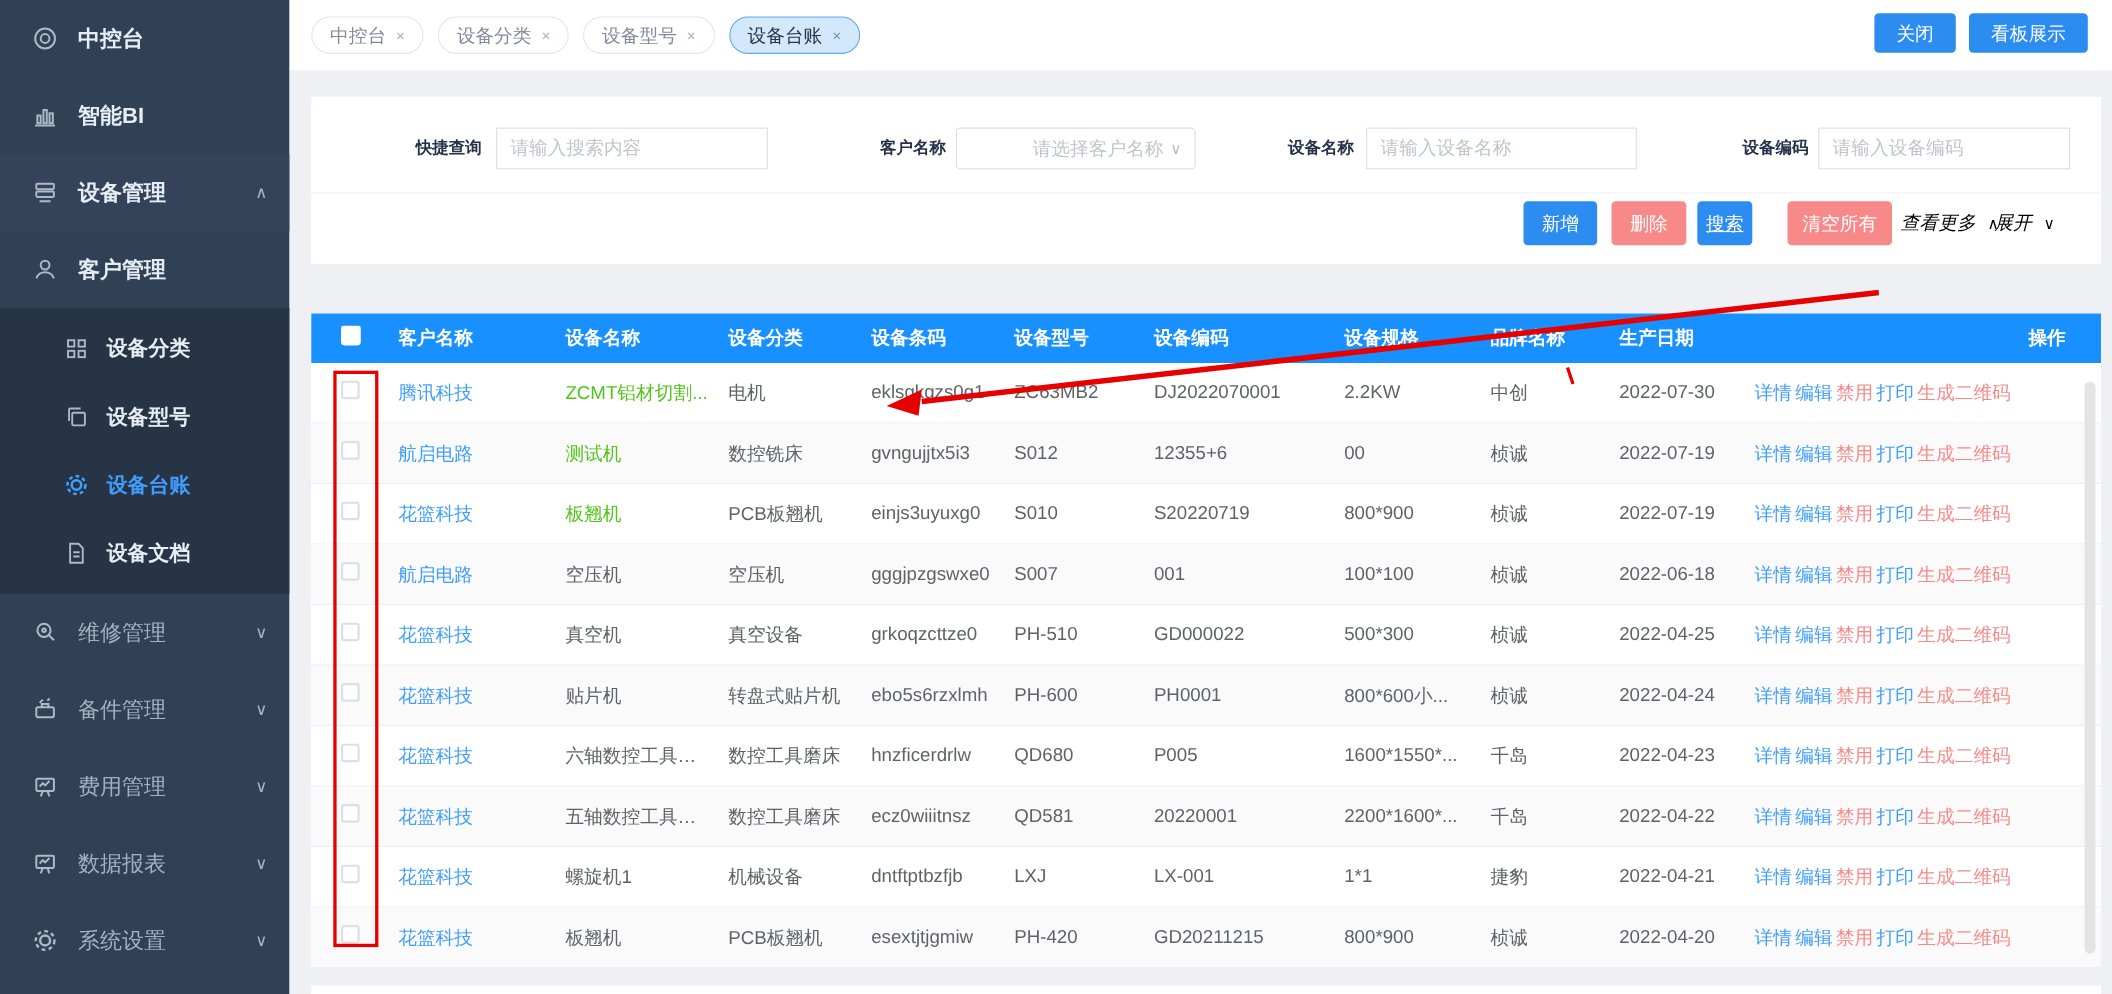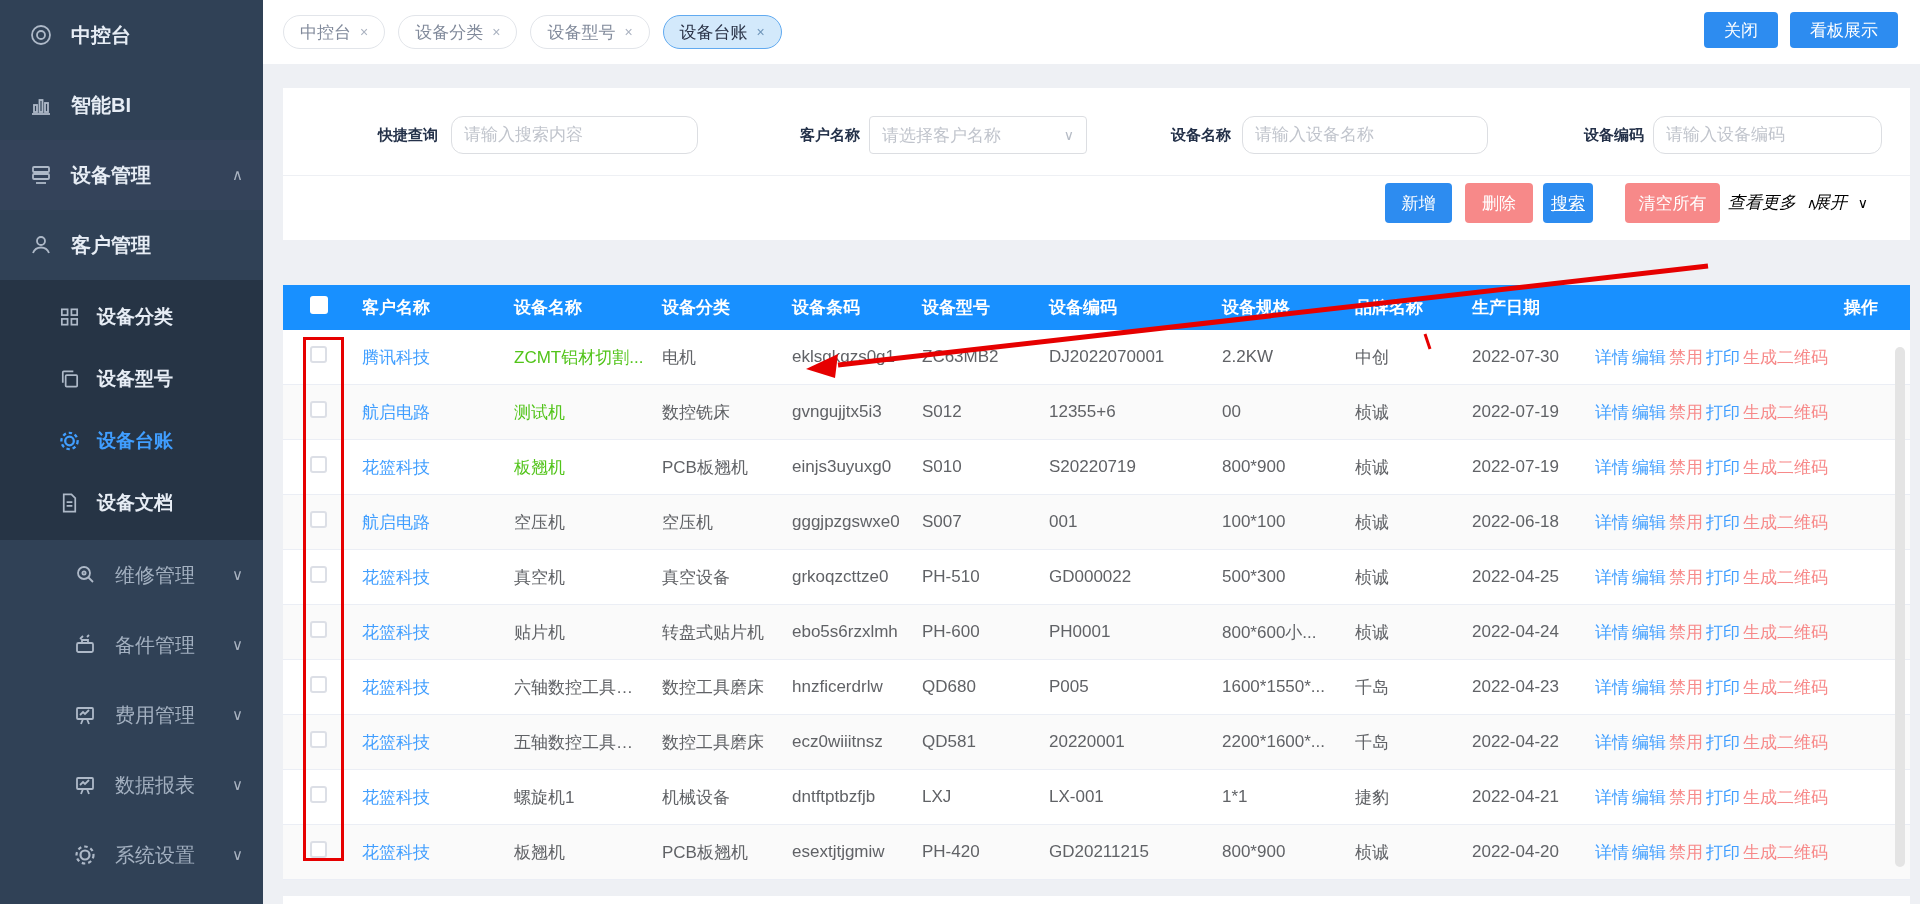--- a/index.html
+++ b/index.html
@@ -8,21 +8,21 @@
   #stage { position:relative; width:1920px; height:904px; }
 
   
   .sidebar { position:absolute; left:0; top:0; width:263px; height:904px;
     background:#304156; z-index:10; }
   .side-item { position:relative; height:70px; display:flex; align-items:center;
     padding-left:28px; color:#e7edf5; font-size:20px; font-weight:bold; cursor:pointer; }
   .side-item .icon { width:26px; height:26px; margin-right:17px; color:#aeb9c8;
     display:flex; align-items:center; justify-content:center; }
   .side-item .icon svg { width:24px; height:24px; }
-  .side-item.dim { color:#a3b0c0; font-weight:normal;margin-left:44px; }
+  .side-item.dim { color:#a3b0c0; font-weight:normal; }
   .side-item .chevron { position:absolute; right:20px; font-size:15px; color:#aab4c2; font-weight:normal;}
   .submenu { background:#263445; padding:6px 0; }
   .submenu .side-item { height:62px; padding-left:58px; font-size:19px; }
   .submenu .side-item .icon { width:23px; height:23px; margin-right:16px; }
   .side-item.active { color:#409eff; }
   .side-item.active .icon { color:#409eff; }
   .side-item.parent { background:#34435a; }
 
   
   .tabbar { position:absolute; left:263px; top:0; width:1657px; height:64px;
@@ -36,27 +36,27 @@
   .tab-pill.active .x { color:#6f95b9; }
   .tabbar-btns { position:absolute; right:22px; top:12px; display:flex; gap:12px; }
   .blue-btn { height:36px; padding:0 20px; background:#2d8cf0; color:#fff; font-size:17px;
     border:none; border-radius:4px; cursor:pointer; }
 
   
   .panel1 { position:absolute; left:283px; top:88px; width:1627px; height:152px; background:#fff; }
   .panel1 .divider { position:absolute; left:0; top:87px; width:1627px; height:1px; background:#eef0f4; }
   .f-label { position:absolute; top:28px; height:38px; line-height:38px; font-size:15px;
     font-weight:bold; color:#25324a; text-align:right; }
-  .f-input { position:absolute; top:28px; height:38px; border:1px solid #dcdee2; border-radius:12px;
+  .f-input { position:absolute; top:28px; height:38px; border:1px solid #dcdee2; border-radius:0;
     background:#fff; font-size:17px; padding:0 12px; color:#515a6e;
     font-family:"Liberation Sans","DejaVu Sans",sans-serif; }
   .f-input::placeholder { color:#c0c4cc; }
   .f-select { position:absolute; top:28px; height:38px; border:1px solid #dcdee2; border-radius:4px;
     background:#fff; font-size:17px; padding:0 12px; color:#c0c4cc; display:flex; align-items:center;
-    cursor:pointer; }
+    cursor:pointer;text-align:right; }
   .f-select .ph { flex:1; }
   .f-select .car { color:#b6bcc6; font-size:14px; margin-left:6px; }
 
   .act-btn { position:absolute; top:95px; height:40px; border:none; border-radius:4px;
     color:#fff; font-size:17px; cursor:pointer; }
   .act-btn.blue { background:#2d8cf0; }
   .act-btn.red  { background:#f78989; }
   .act-link { position:absolute; top:95px; height:40px; line-height:40px; color:#000000;
     font-size:17px; cursor:pointer; white-space:nowrap;font-style:italic; }
   .act-link .car { font-size:14px; margin-left:6px; }

